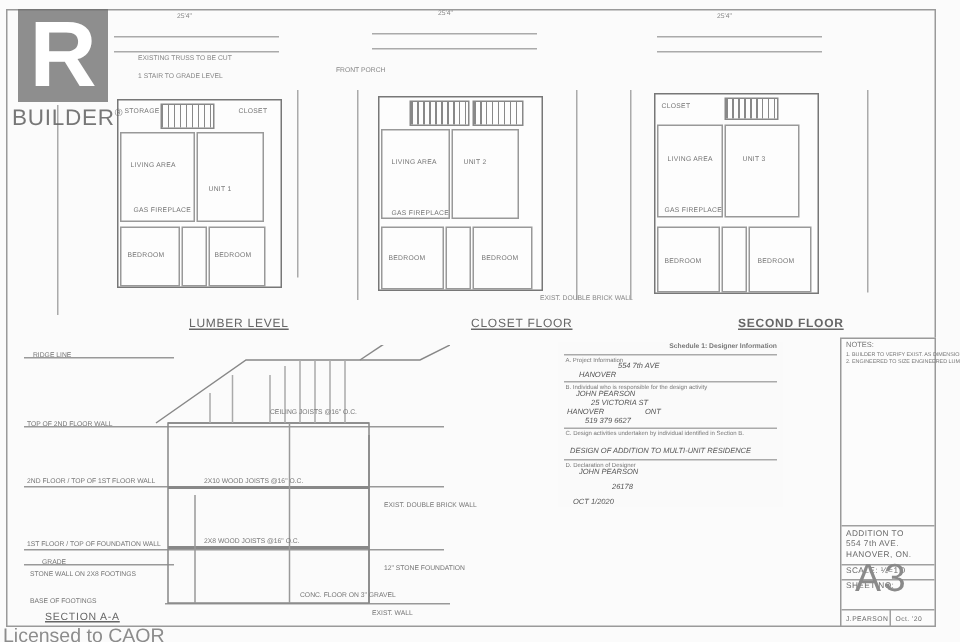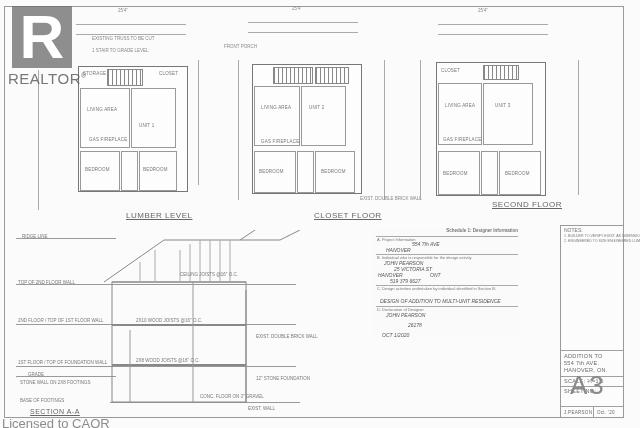--- a/index.html
+++ b/index.html
@@ -107,21 +107,21 @@
       <div class="room" style="left:62px;top:88px;width:42px;height:44px;"></div>
       <div class="room" style="left:44px;top:88px;width:17px;height:44px;"></div>
       <span class="lbl" style="left:4px;top:5px;">CLOSET</span>
       <span class="lbl" style="left:8px;top:40px;">LIVING AREA</span>
       <span class="lbl" style="left:58px;top:40px;">UNIT 3</span>
       <span class="lbl" style="left:6px;top:74px;">GAS FIREPLACE</span>
       <span class="lbl" style="left:6px;top:108px;">BEDROOM</span>
       <span class="lbl" style="left:68px;top:108px;">BEDROOM</span>
     </div>
     <span class="note-small" style="left:478px;top:8px;">25'4"</span>
-    <span class="plan-title" style="left:492px;top:200px;">SECOND FLOOR</span>
+    <span class="plan-title" style="left:492px;top:211px;font-weight:bold;">SECOND FLOOR</span>
   </div>
 
   <div>
     <div class="hline" style="left:16px;top:238px;width:100px;"></div>
     <div class="hline" style="left:16px;top:284px;width:280px;"></div>
     <div class="hline" style="left:16px;top:324px;width:280px;"></div>
     <div class="hline" style="left:16px;top:366px;width:280px;"></div>
     <div class="hline" style="left:16px;top:376px;width:100px;"></div>
     <div class="hline" style="left:110px;top:402px;width:190px;"></div>
     <svg style="position:absolute;left:100px;top:230px;" width="200" height="180">
@@ -202,17 +202,17 @@
     <div class="tb-cell" style="top:180px;"></div>
     <span class="tb-text" style="top:183px;font-size:4.5px;">J.PEARSON</span>
     <div style="position:absolute;left:32px;top:180px;height:12px;border-left:1px solid #a0a0a0;"></div>
     <span class="tb-text" style="left:36px;top:183px;font-size:4.5px;">Oct. '20</span>
   </div>
   <span class="sheet-no" style="left:570px;top:370px;">A3</span>
 
   <div class="realtor">
     <div class="block"></div>
     <div class="r">R</div>
-    <div class="word"><span>REALTOR</span><sup>®</sup></div>
+    <div class="word"><span>BUILDER</span><sup>®</sup></div>
   </div>
 
   <span class="license">Licensed to CAOR</span>
 </div>
 
 </body></html>

